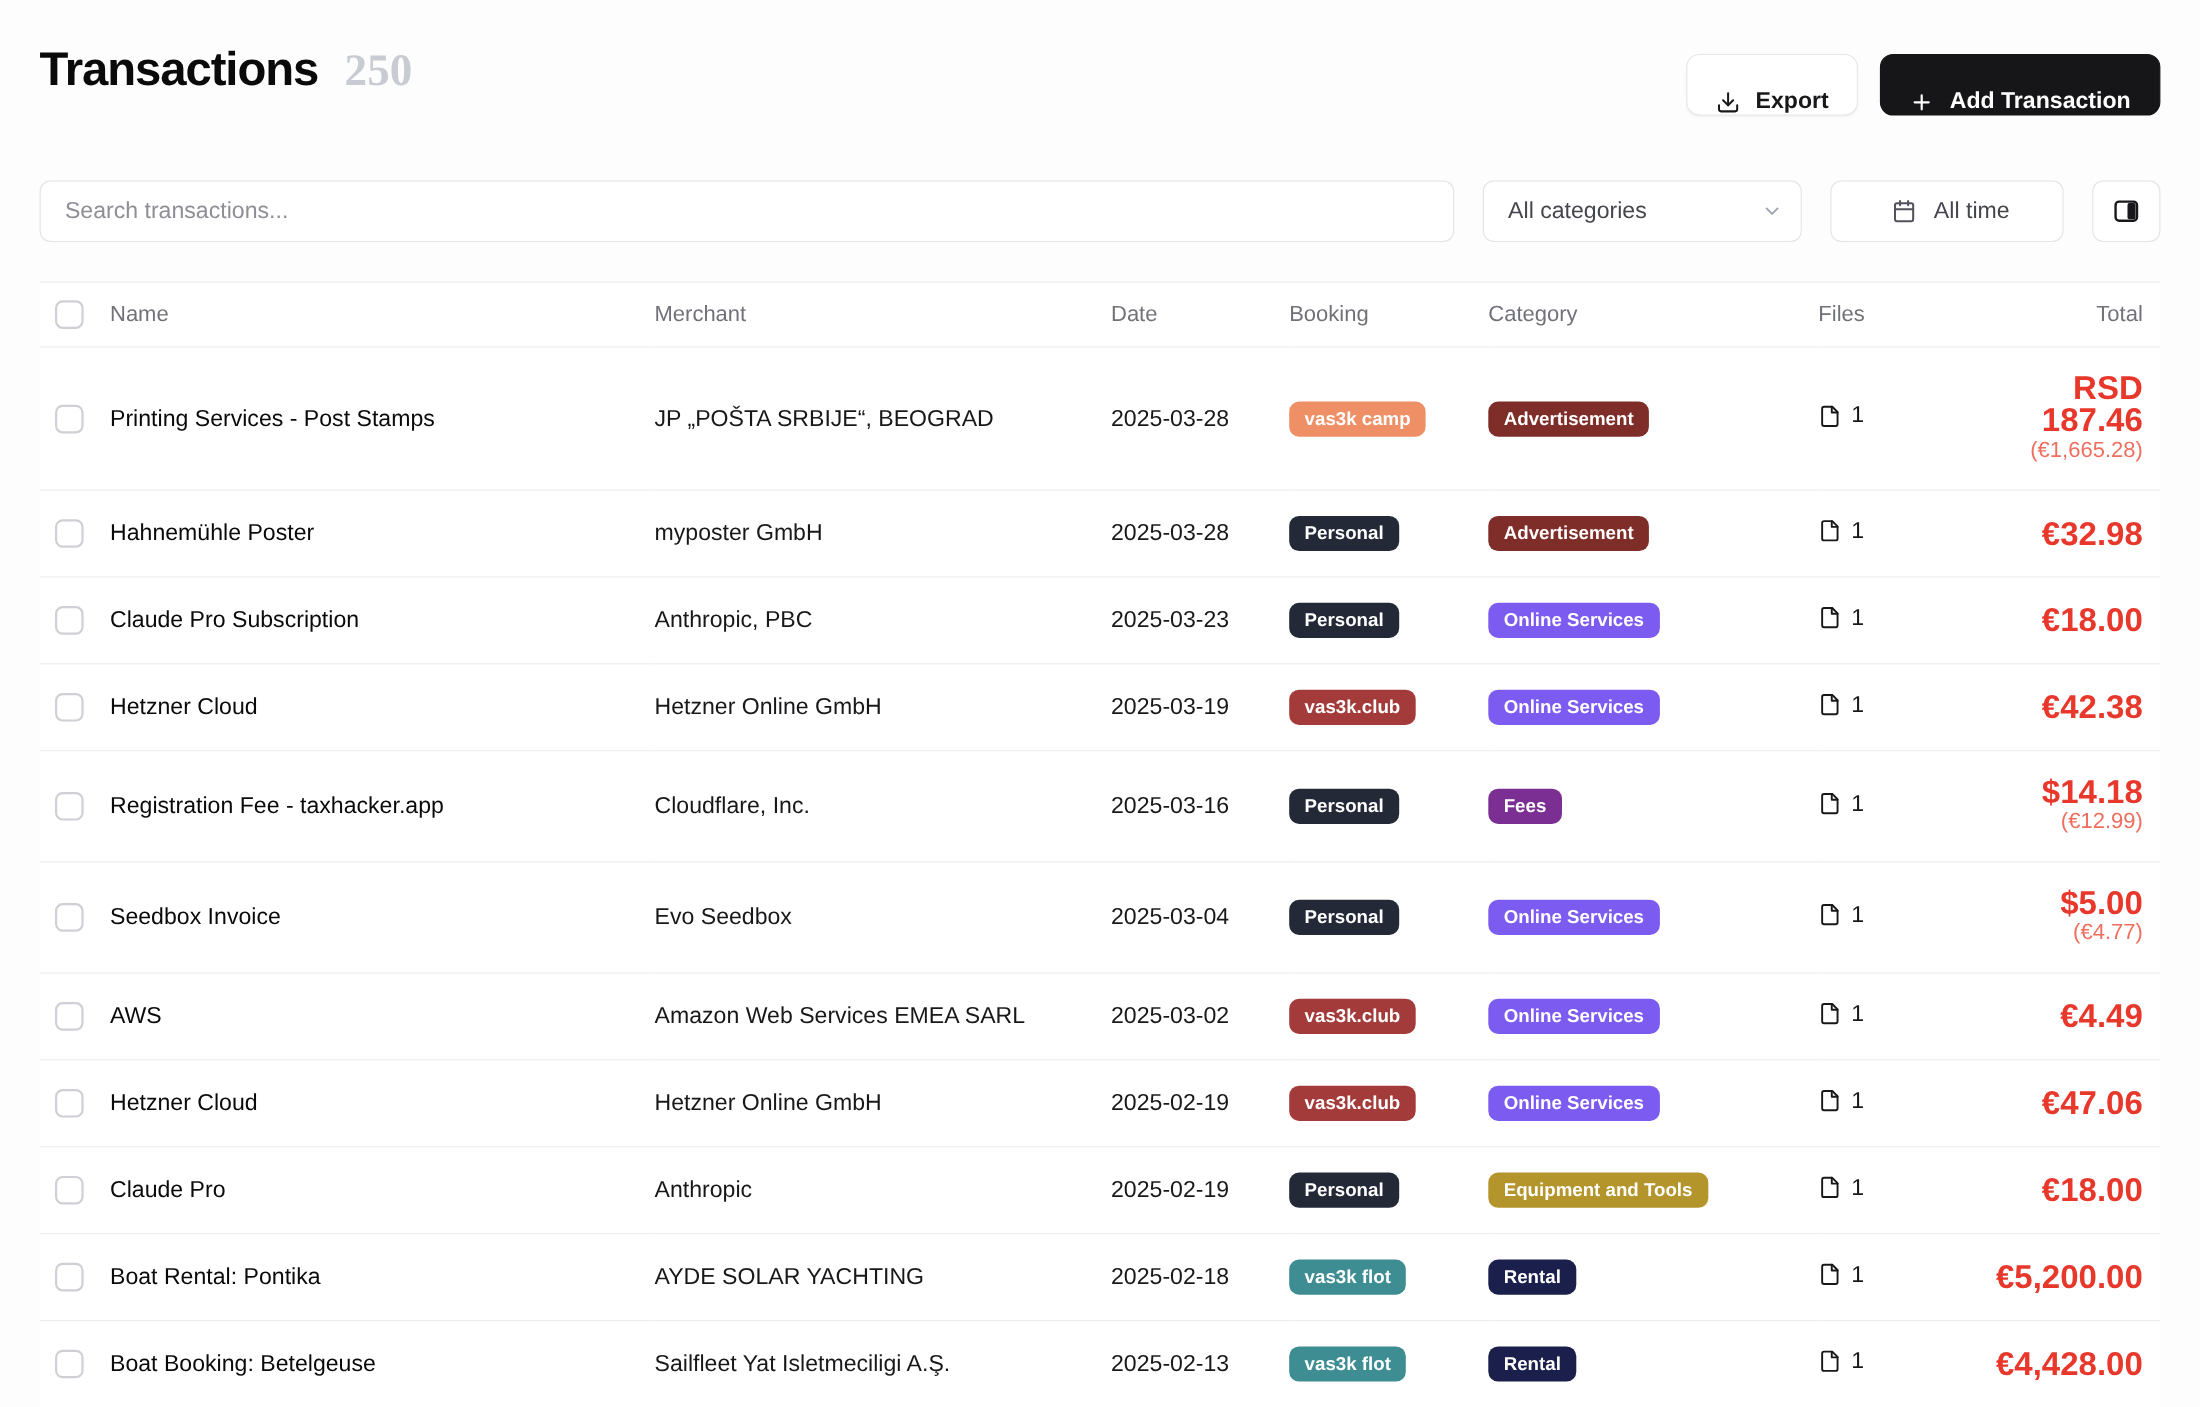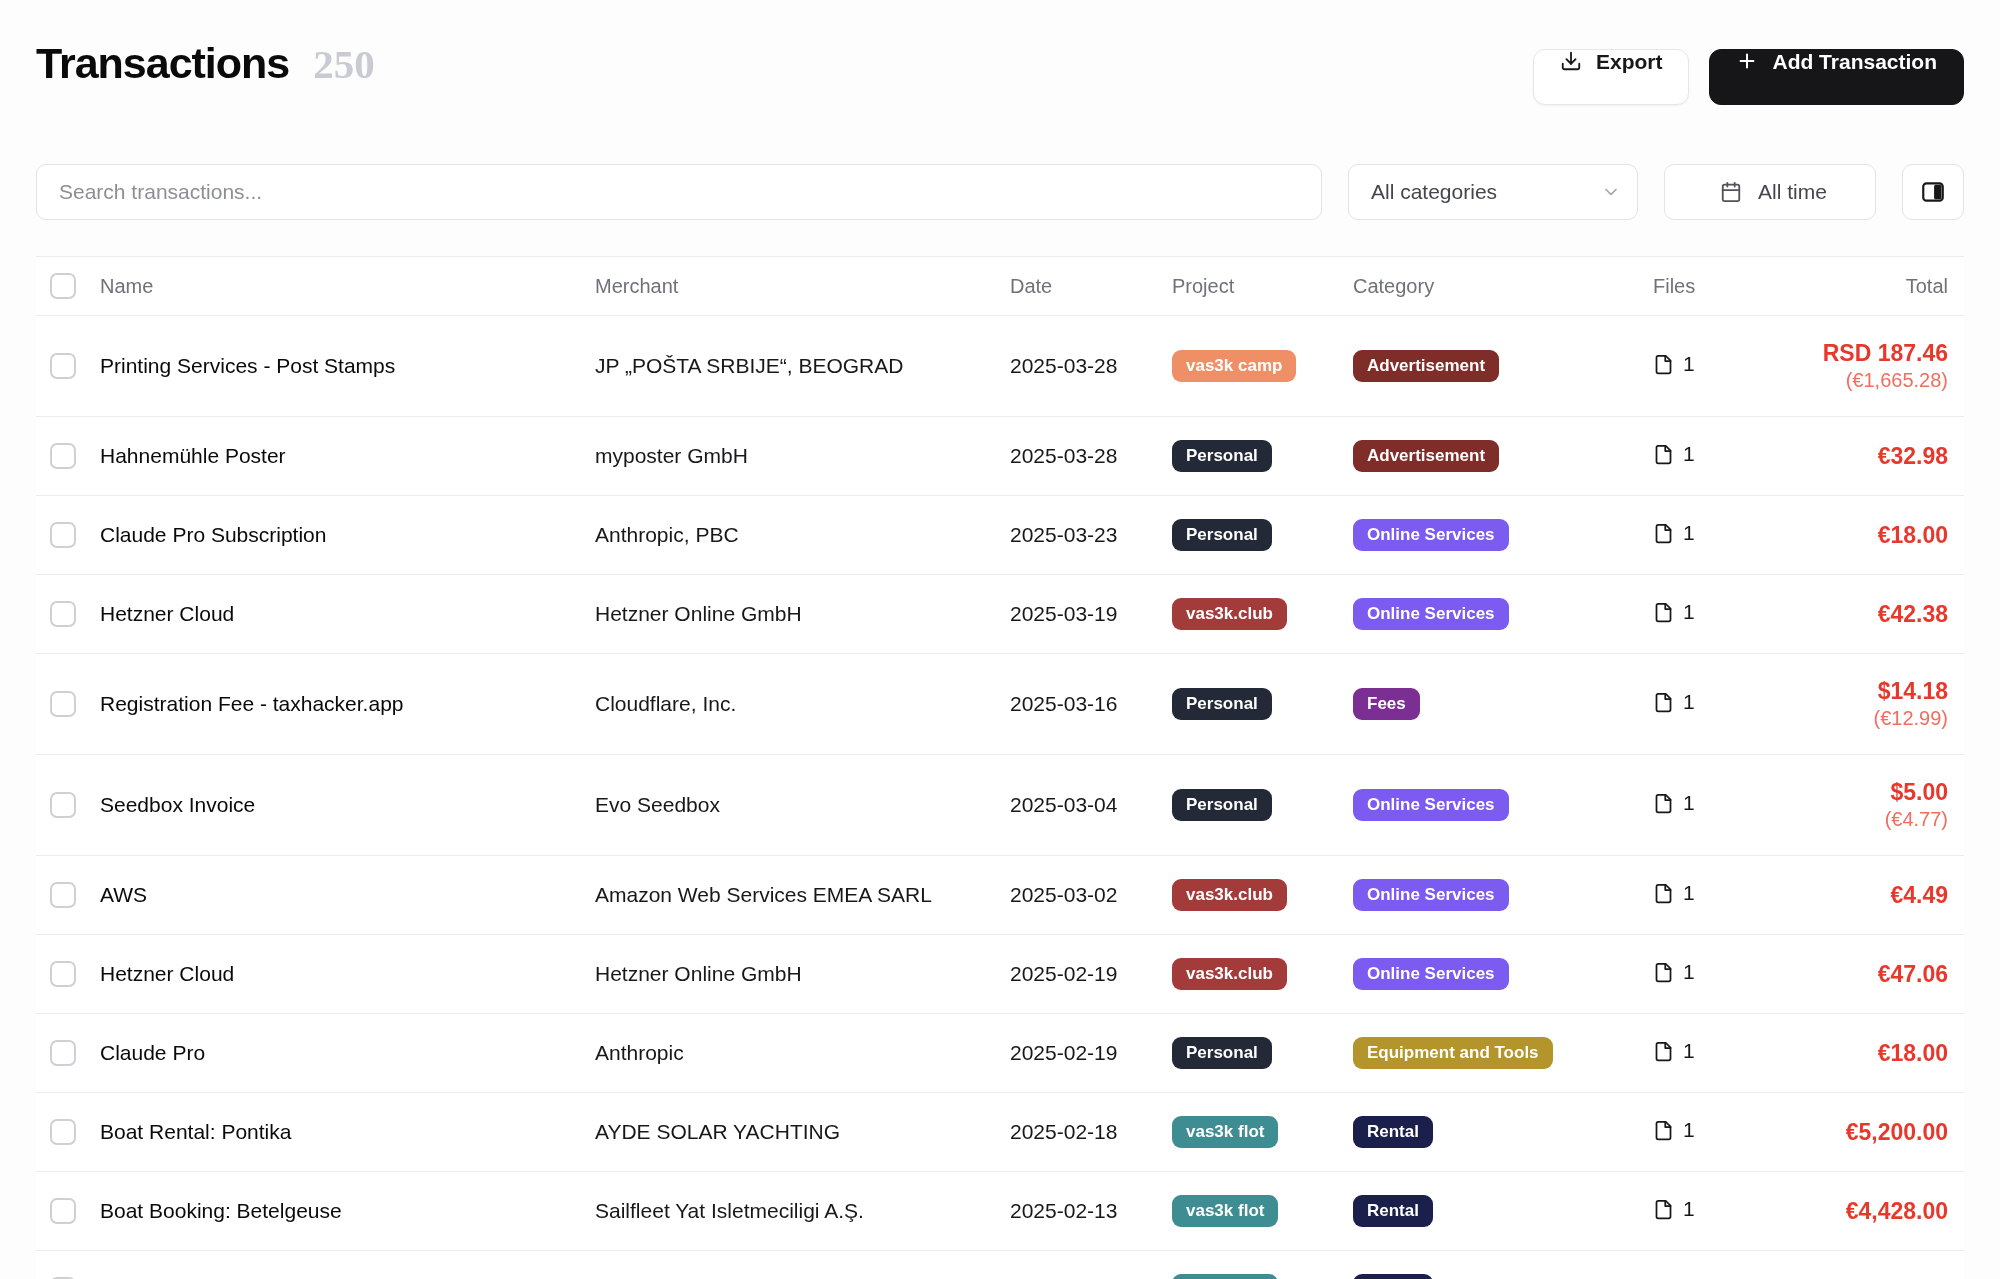--- a/index.html
+++ b/index.html
@@ -12,21 +12,21 @@
   }
   .page { padding: 34px 36px 0 36px; }
 
   
   .topbar { display: flex; align-items: center; justify-content: space-between; height: 58px; }
   .title-wrap { display: flex; align-items: baseline; gap: 24px; }
   h1 { font-size: 43px; font-weight: 800; letter-spacing: -1px; color: #0a0a0a; }
   .count { font-size: 41px; font-weight: 700; color: #c8cbd1; font-family: Liberation Serif, serif; }
   .actions { display: flex; gap: 20px; }
   .btn {
-    height: 56px; border-radius: 12px; display: inline-flex; align-items: flex-start;
+    height: 56px; border-radius: 12px; display: inline-flex; align-items: flex-end;
     gap: 14px; padding: 0 26px; font-size: 21px; font-weight: 600;
     font-family: inherit; cursor: pointer; white-space: nowrap; margin-top: 28px;
   }
   .btn-export { background: #fff; border: 1px solid #e7e7ea; color: #18181b; box-shadow: 0 1px 2px rgba(0,0,0,.05); }
   .btn-add { background: #161618; border: 1px solid #161618; color: #fff; }
 
   
   .filters { display: flex; gap: 26px; margin-top: 72px; align-items: center; }
   .search {
     flex: 1; height: 56px; border: 1px solid #e4e4e7; border-radius: 10px;
@@ -64,21 +64,21 @@
   .checkbox {
     display: inline-block; width: 26px; height: 26px; border: 2px solid #cfcfd6;
     border-radius: 7px; background: #fff; vertical-align: middle; cursor: pointer;
   }
   .badge {
     display: inline-block; color: #fff; font-size: 17px; font-weight: 700;
     padding: 6px 14px; border-radius: 9px; white-space: nowrap; cursor: pointer;
   }
   .files-wrap { display: inline-flex; align-items: center; gap: 9px; color: #18181b; }
   .file-icon { flex: 0 0 auto; }
-  .amount { font-size: 23px; font-weight: 700; color: var(--amount, #e8382c); line-height: 29px; }
+  .amount { font-size: 30px; font-weight: 700; color: var(--amount, #e8382c); line-height: 29px; }
   .amount-sub { font-size: 20px; font-weight: 500; color: var(--amount_sub, #ef6e5e); line-height: 25px; }
 </style>
 </head>
 <body>
 
 <div class="page">
 
   <div class="topbar">
     <div class="title-wrap">
       <h1>Transactions</h1>
@@ -147,21 +147,21 @@
         <col style="width:300px">
         <col style="width:147px">
         <col style="width:164px">
     </colgroup>
     <thead>
       <tr>
         <th class="c-check"><span class="checkbox"></span></th>
         <th>Name</th>
         <th>Merchant</th>
         <th>Date</th>
-        <th>Project</th>
+        <th>Booking</th>
         <th>Category</th>
         <th>Files</th>
         <th class="c-total">Total</th>
       </tr>
     </thead>
     <tbody>
         <tr>
     <td class="c-check"><span class="checkbox"></span></td>
     <td class="c-name">Printing Services - Post Stamps</td>
     <td class="c-merchant">JP „POŠTA SRBIJE“, BEOGRAD</td>

